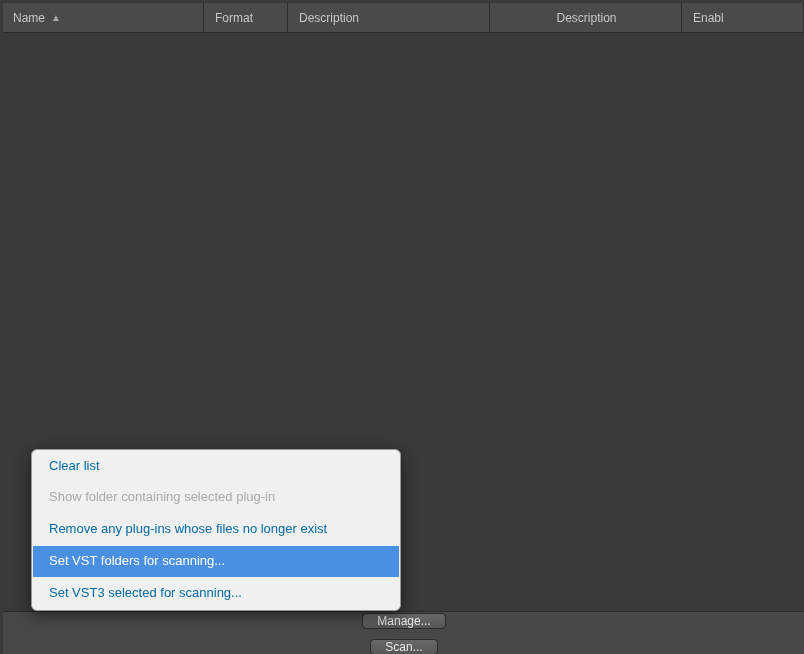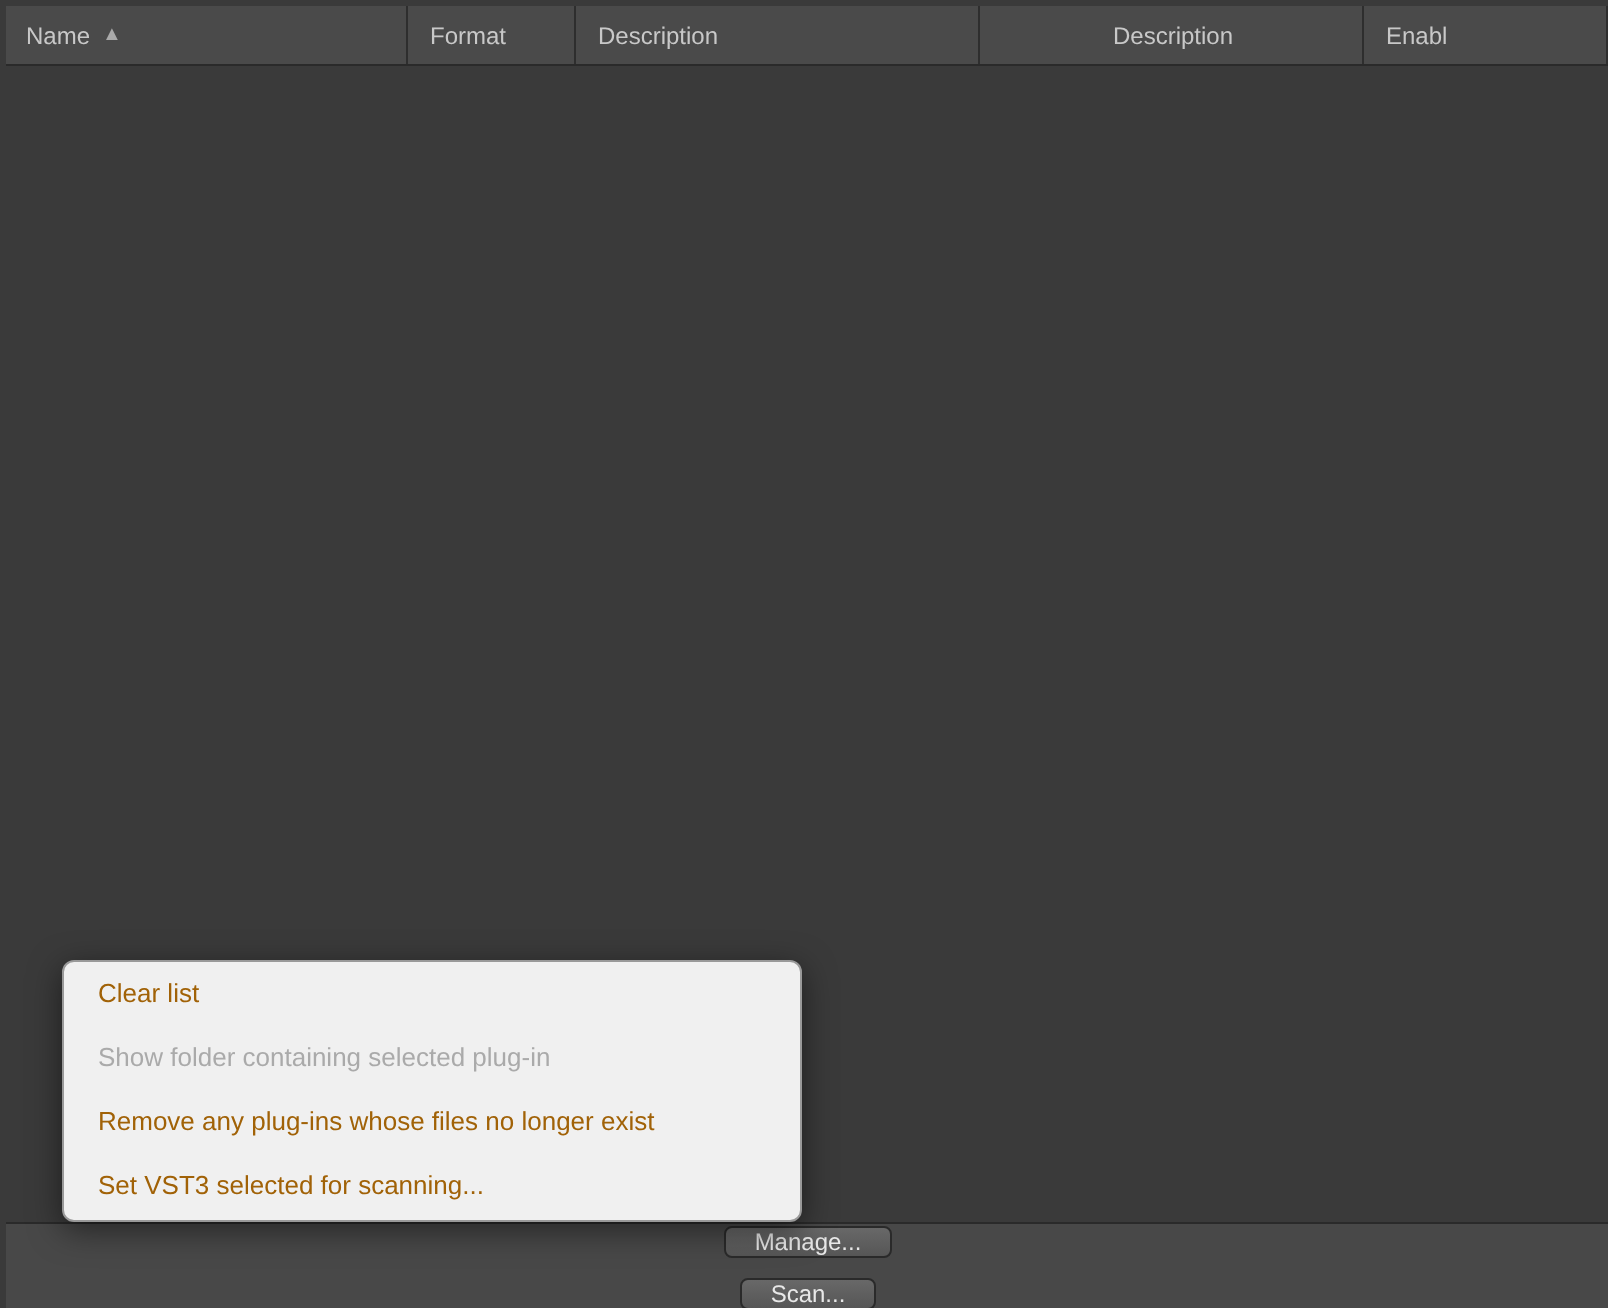--- a/index.html
+++ b/index.html
@@ -111,21 +111,21 @@
       border: 1px solid #999;
       border-radius: 6px;
       box-shadow: 0 4px 16px rgba(0,0,0,0.5);
       overflow: hidden;
       z-index: 100;
     }
 
     .menu-item {
       padding: 7px 16px;
       font-size: 13px;
-      color: #a16207;
+      color: #0369a1;
       cursor: pointer;
       line-height: 1.3;
     }
 
     .menu-item.disabled {
       color: #aaa;
       cursor: default;
     }
 
     .menu-item.selected {
@@ -154,20 +154,21 @@
     <span>Enabl</span>
   </div>
 </div>
 
 <div class="table-body"></div>
 
 <div class="context-menu">
   <div class="menu-item">Clear list</div>
   <div class="menu-item disabled">Show folder containing selected plug-in</div>
   <div class="menu-item">Remove any plug-ins whose files no longer exist</div>
+  <div class="menu-item selected">Set VST folders for scanning...</div>
   <div class="menu-item">Set VST3 selected for scanning...</div>
 </div>
 
 <div class="bottom-bar">
   <button class="btn">Manage...</button>
   <button class="btn">Scan...</button>
   <button class="btn btn-close">Close</button>
 </div>
 
 </body></html>

